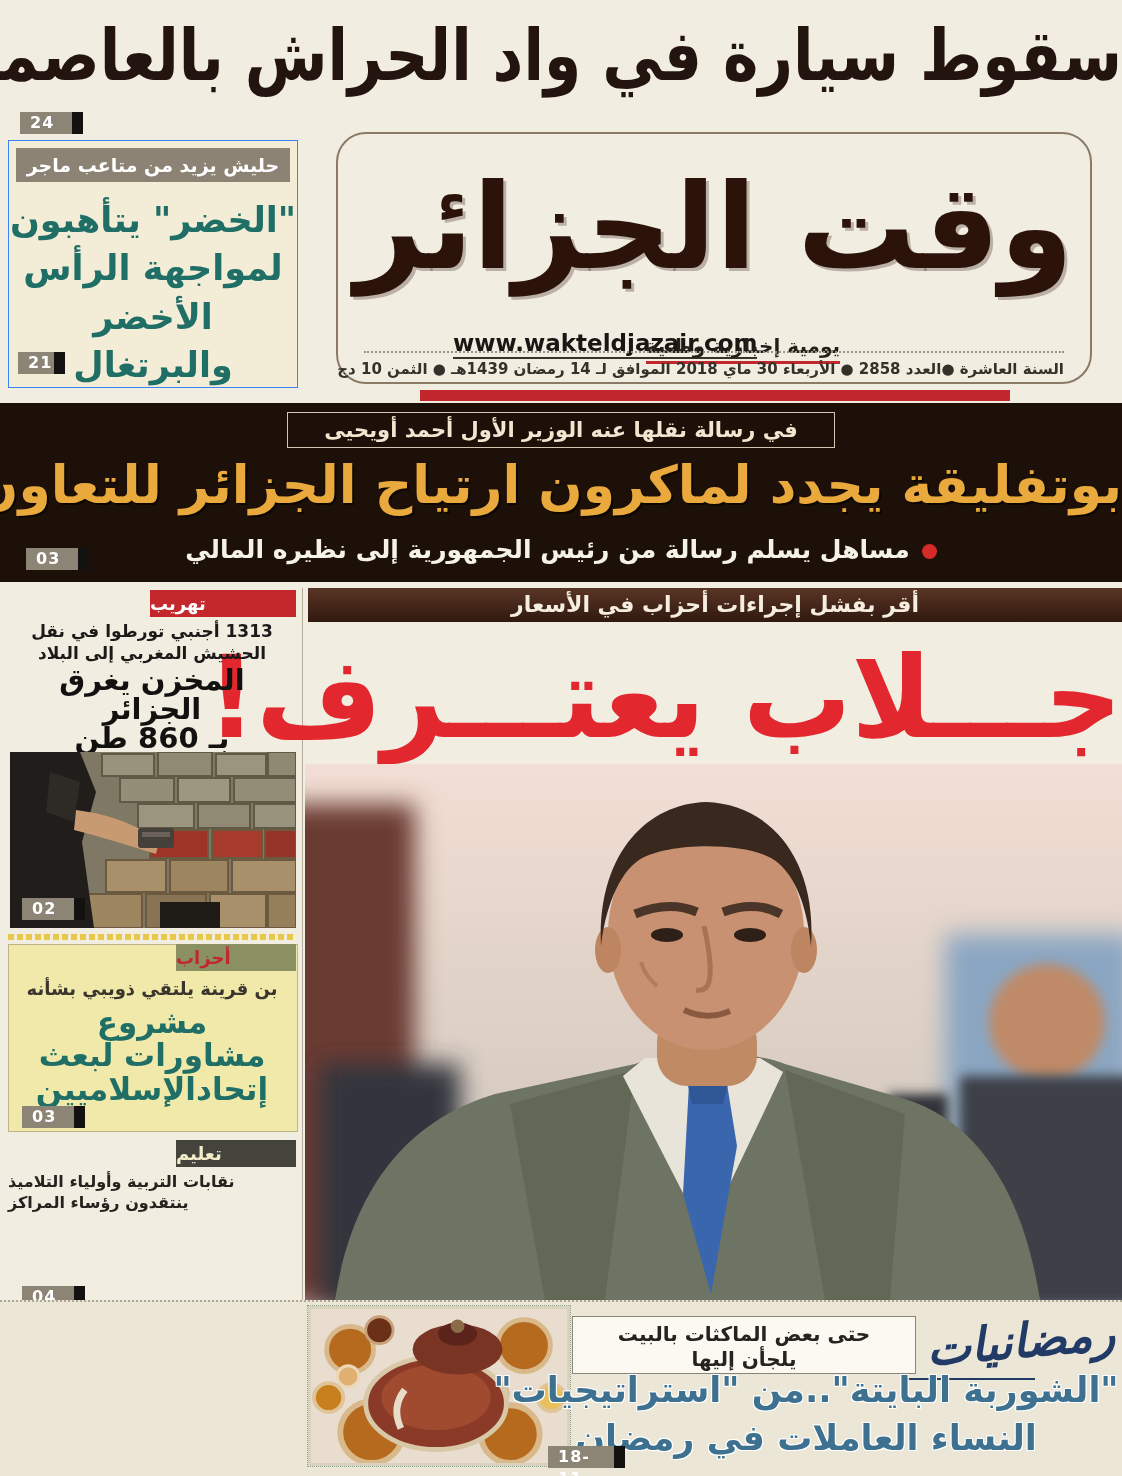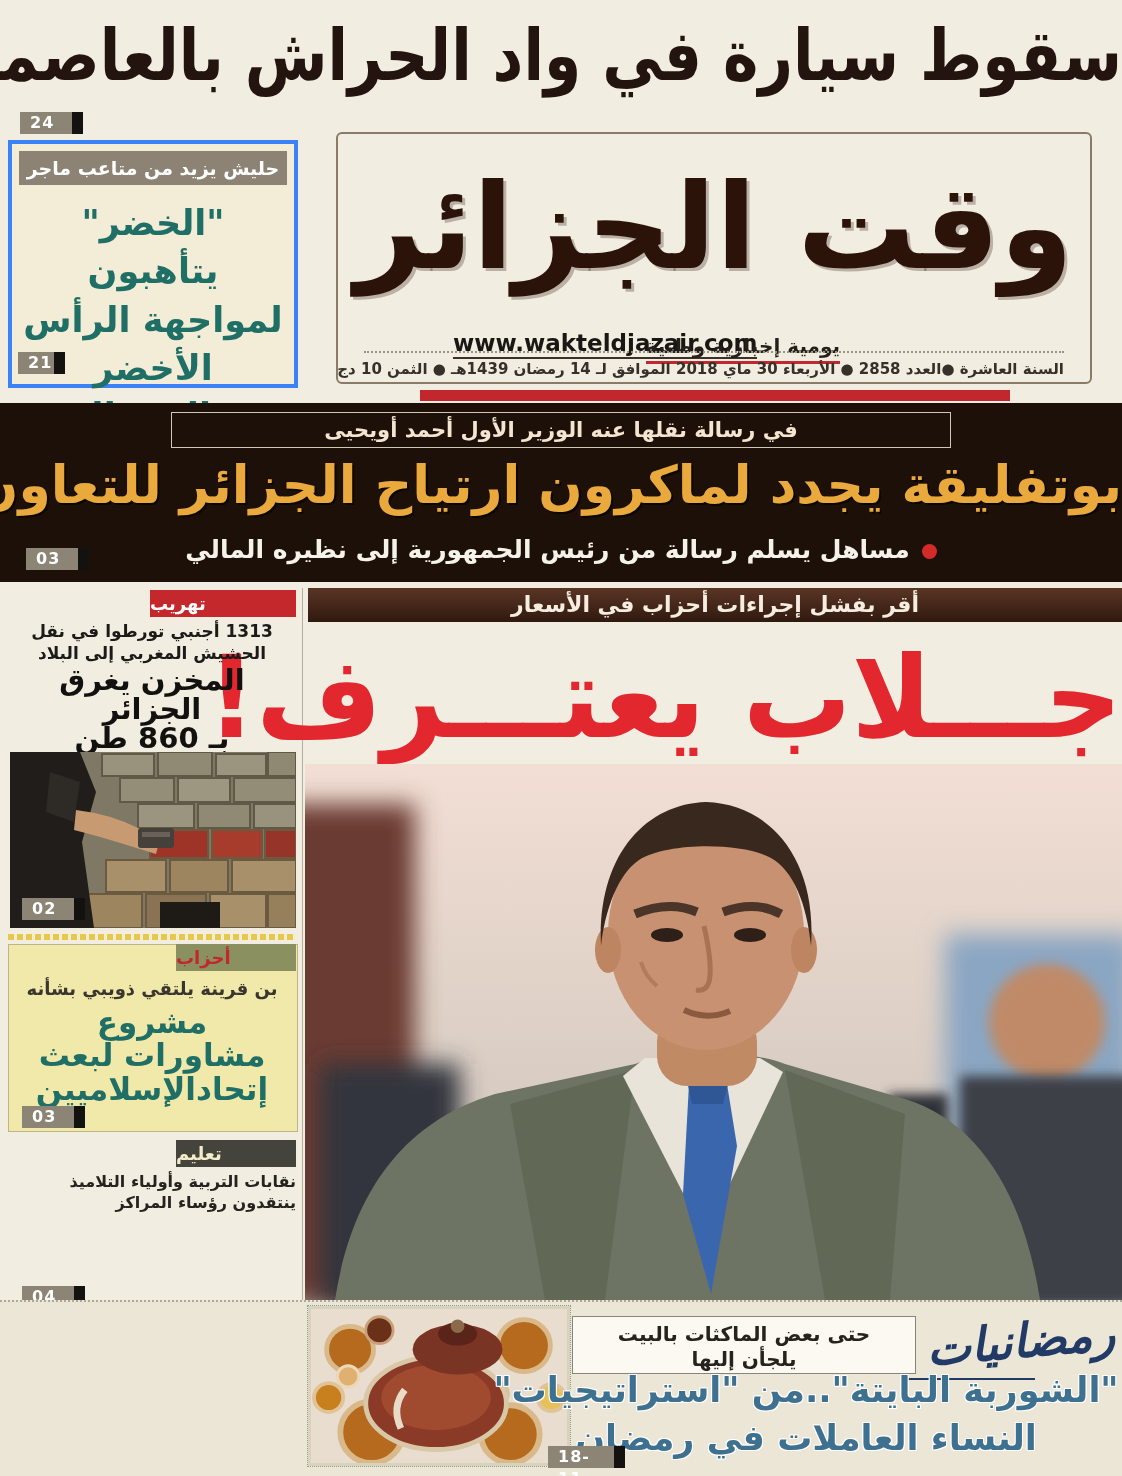--- a/index.html
+++ b/index.html
@@ -23,46 +23,46 @@
   .pb03 { left:26px;  top:548px;  width:52px; }
   .pb02 { left:22px;  top:898px;  width:52px; }
   .pb03b{ left:22px;  top:1106px; width:52px; }
   .pb04 { left:22px;  top:1286px; width:52px; }
   .pb09 { left:22px;  top:1434px; width:52px; }
   .pb05 { left:312px; top:770px;  width:52px; }
   .pb1811{ left:548px; top:1446px; width:66px; }
 
   
   .sport-box { position:absolute; left:8px; top:140px; width:290px; height:248px;
-    background:#f3ecd6; border:4px solid #3b82f6; }
+    background:#f3ecd6; border:1px solid #3b82f6; }
   .sport-kicker { margin:7px 7px 0 7px; height:34px; background:#8c8374; color:#fff;
     font-size:19px; font-weight:bold; line-height:34px; text-align:center; }
   .sport-headline { margin-top:14px; text-align:center; color:#1f6f66;
     font-size:35px; font-weight:bold; line-height:1.38; }
 
   
   .masthead { position:absolute; left:336px; top:132px; width:756px; height:252px;
-    border:2px solid #8a7a66; border-radius:6px; }
+    border:2px solid #8a7a66; border-radius:30px; }
   .logo { position:absolute; top:0; left:0; right:0; height:196px; text-align:center;
     font-size:118px; line-height:186px; font-weight:bold; color:#2b1309;
     letter-spacing:2px; text-shadow:3px 3px 0 rgba(43,19,9,.28); }
   .website { position:absolute; left:115px; top:196px; font-size:23px; font-weight:bold;
     color:#191613; direction:ltr; border-bottom:2px solid #3a322a; padding-bottom:1px; }
   .tagline { position:absolute; right:250px; top:200px; font-size:20px; font-weight:bold;
     color:#241f18; border-bottom:3px solid #c1272d; padding-bottom:3px; }
   .dateline { position:absolute; bottom:4px; left:26px; right:26px; text-align:left;
     font-size:15px; font-weight:bold; color:#36302a; border-top:2px dotted #9a9488;
     padding-top:7px; white-space:nowrap; }
 
   .redbar { position:absolute; left:420px; top:390px; width:590px; height:11px; background:#c1272d; }
 
   
   .dark-band { position:absolute; left:0; top:403px; width:1122px; height:179px; background:#1d1008; }
   .lead-kicker { position:absolute; top:9px; left:50%; transform:translateX(-50%);
-    width:780px; border:1px solid rgba(242,230,210,.85); color:#f2e6d0;
+    width:548px; border:1px solid rgba(242,230,210,.85); color:#f2e6d0;
     font-size:21px; font-weight:bold; text-align:center; padding:5px 0; }
   .lead-headline { position:absolute; top:52px; left:0; right:0; text-align:center;
     color:#e9a93c; font-size:52px; font-weight:bold; white-space:nowrap;
     text-shadow:2px 2px 0 rgba(0,0,0,.55); }
   .lead-sub { position:absolute; top:132px; left:0; right:0; text-align:center;
     color:#f5f2ea; font-size:25px; font-weight:bold; }
   .red-dot { display:inline-block; width:15px; height:15px; border-radius:50%;
     background:#d42a28; margin-left:12px; vertical-align:middle; }
 
   
@@ -92,21 +92,21 @@
 
   .parties-box { position:absolute; left:8px; top:944px; width:290px; height:188px;
     background:#f0e9a9; border:1px solid #bdb488; }
   .tag-parties { left:176px; top:944px; width:120px; background:#8a9060; color:#c1272d; }
   .kick2 { position:absolute; left:8px; top:978px; width:288px; text-align:center;
     font-size:18px; font-weight:bold; color:#3a362e; }
   .head2 { position:absolute; left:8px; top:1006px; width:288px; text-align:center;
     font-size:31px; font-weight:bold; color:#1f6f66; line-height:1.08; }
 
   .tag-edu { left:176px; top:1140px; width:120px; background:#44443c; color:#f2ecc8; }
-  .kick3 { position:absolute; left:8px; top:1172px; width:288px; text-align:right;
+  .kick3 { position:absolute; left:8px; top:1172px; width:288px; text-align:left;
     font-size:16px; font-weight:bold; color:#26221e; line-height:1.3; }
   .head3 { position:absolute; left:8px; top:1198px; width:288px; text-align:center;
     font-size:27px; font-weight:bold; color:#121110; line-height:1.11; }
 
   .tag-local { left:178px; top:1310px; width:118px; background:#2a5aa4; color:#fff; font-size:17px; }
   .kick4 { position:absolute; left:12px; top:1306px; width:160px; text-align:center;
     font-size:13px; font-weight:bold; color:#26221e; line-height:1.25; }
   .flood-box { position:absolute; left:8px; top:1342px; width:290px; height:112px;
     background:#f2e59c; border:1px solid #c4b878;
     background-image:radial-gradient(#e4d37e 1px, transparent 1px); background-size:6px 6px; }

